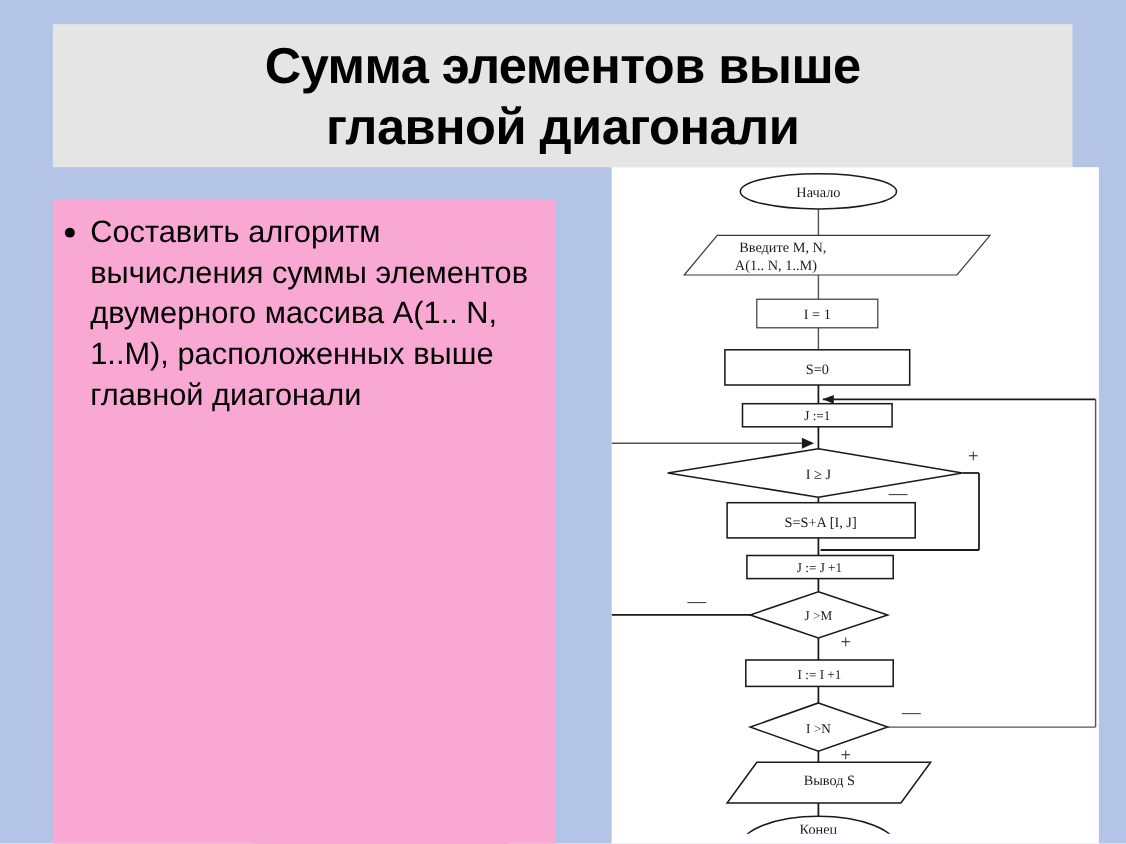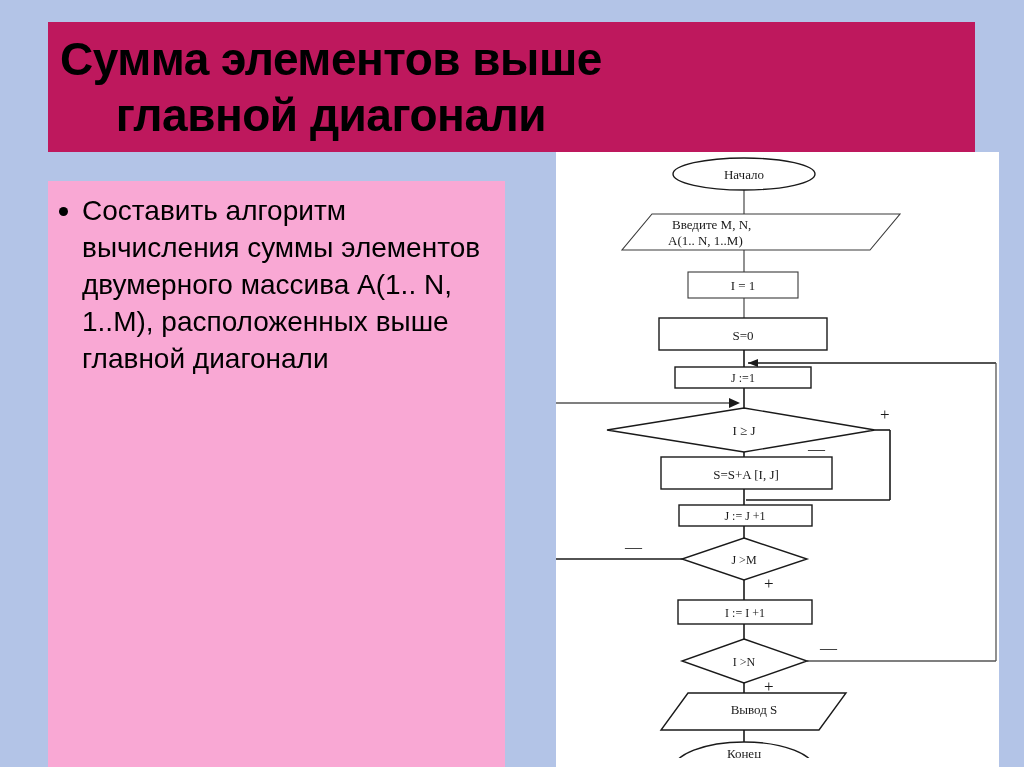--- a/index.html
+++ b/index.html
@@ -17,23 +17,24 @@
     font-family: "Liberation Sans", sans-serif;
   }
 
   
   #title-banner {
     position: absolute;
     left: 48px;
     top: 22px;
     width: 927px;
     height: 130px;
-    background: #be185d;
+    background: #e5e5e5;
     display: flex;
     align-items: center;
+    justify-content: center;
     text-align: center;
     box-sizing: border-box;
   }
   #title-text {
     font-size: 46px;
     font-weight: bold;
     line-height: 1.22;
     color: #000000;
     letter-spacing: -0.5px;
     white-space: pre-line;

